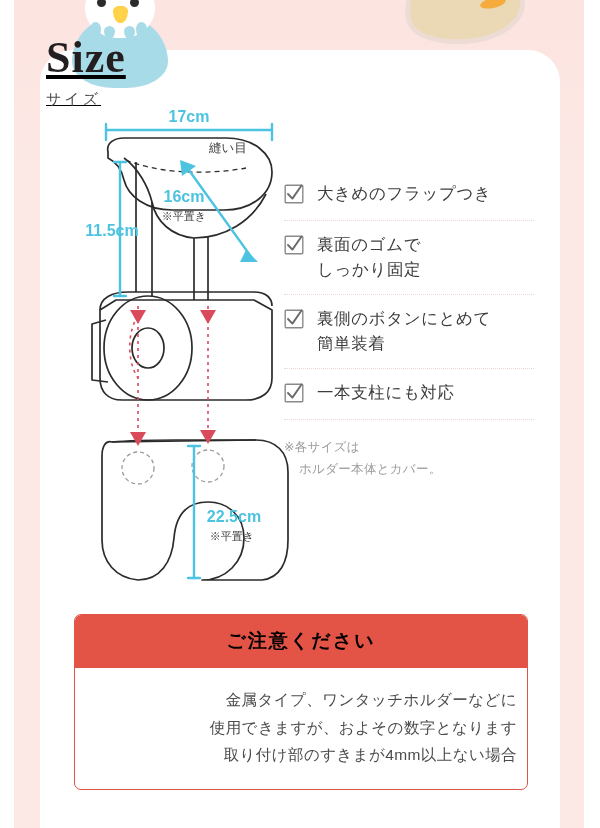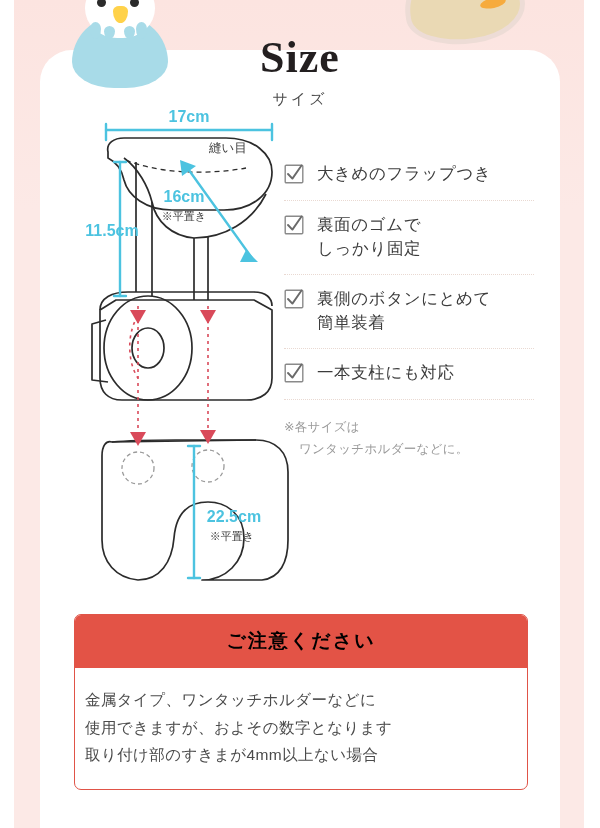--- a/index.html
+++ b/index.html
@@ -64,62 +64,62 @@
     background:#ffd24a;border-radius:42% 42% 52% 52%/30% 30% 70% 70%;
   }
   .cheek{
     position:absolute;top:36px;width:11px;height:17px;background:#a8dbe8;
     border-radius:50% 50% 50% 50%/40% 40% 60% 60%;
   }
   .cheek.l{left:28px;} .cheek.l2{left:42px;top:40px;height:13px;}
   .cheek.r{left:74px;} .cheek.r2{left:62px;top:40px;height:13px;}
 
   
-  .title-wrap{position:absolute;left:46px;top:36px;width:508px;text-align:center;}
+  .title-wrap{position:absolute;left:46px;top:36px;width:508px;text-decoration:underline;}
   .title-en{
     font-family:"Liberation Serif","DejaVu Serif",serif;
     font-size:44px;font-weight:700;color:#231f20;letter-spacing:1px;line-height:1;
   }
   .title-jp{
     margin-top:10px;font-size:15px;color:#4a4a4a;letter-spacing:3px;font-weight:400;
   }
 
   
   .diagram{position:absolute;left:76px;top:110px;width:230px;height:480px;}
   .diagram svg{display:block;}
 
   
-  .features{position:absolute;left:284px;top:150px;width:250px;}
+  .features{position:absolute;left:284px;top:170px;width:250px;}
   .feat{
     display:flex;align-items:flex-start;gap:13px;
     padding:11px 0 12px 0;
   }
   .feat + .feat{border-top:1.5px dotted #e9d9d2;}
   .chk{flex:0 0 auto;margin-top:3px;}
   .feat-txt{
     font-size:16.5px;color:#3c3c3c;line-height:1.52;letter-spacing:.6px;
   }
-  .feat-txt .l2{display:block;font-family:Liberation Mono, monospace;}
+  .feat-txt .l2{display:block;}
   .note-sep{border-top:1.5px dotted #e9d9d2;}
   .note{
     margin-top:17px;font-size:12.5px;color:#9b9b9b;line-height:1.7;letter-spacing:.3px;
   }
   .note .l2{display:block;padding-left:15px;}
 
   
   .warn{
     position:absolute;left:74px;top:614px;width:452px;
     border:1.6px solid #e05448;border-radius:7px;background:#fff;overflow:hidden;
   }
   .warn-head{
     background:#e35346;color:#000000;text-align:center;
     font-size:19px;font-weight:700;letter-spacing:2px;padding:13px 0 14px;
   }
   .warn-body{
-    text-align:left;color:#4b4b4b;font-size:15.5px;line-height:1.78;
+    text-align:right;color:#4b4b4b;font-size:15.5px;line-height:1.78;
     letter-spacing:.4px;padding:18px 10px 20px;font-weight:500;
   }
   .warn-body span{display:block;}
 </style>
 </head>
 <body>
 
 <div class="page">
 
   <div class="pink-bg"></div>
@@ -275,21 +275,21 @@
       </span>
       <span class="feat-txt">
         <span>一本支柱にも対応</span>
       </span>
     </div>
 
     <div class="note-sep"></div>
 
     <div class="note">
       <span>※各サイズは</span>
-      <span class="l2">ワンタッチホルダーなどに。</span>
+      <span class="l2">ホルダー本体とカバー。</span>
     </div>
   </div>
 
   <div class="warn">
     <div class="warn-head">ご注意ください</div>
     <div class="warn-body">
       <span>金属タイプ、ワンタッチホルダーなどに</span>
       <span>使用できますが、およその数字となります</span>
       <span>取り付け部のすきまが4mm以上ない場合</span>
     </div>

